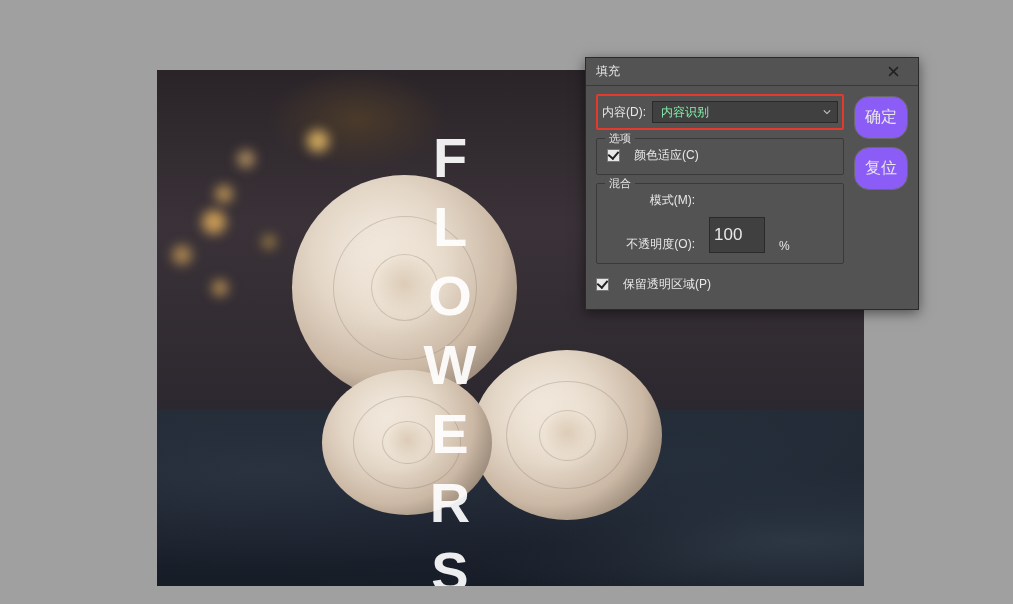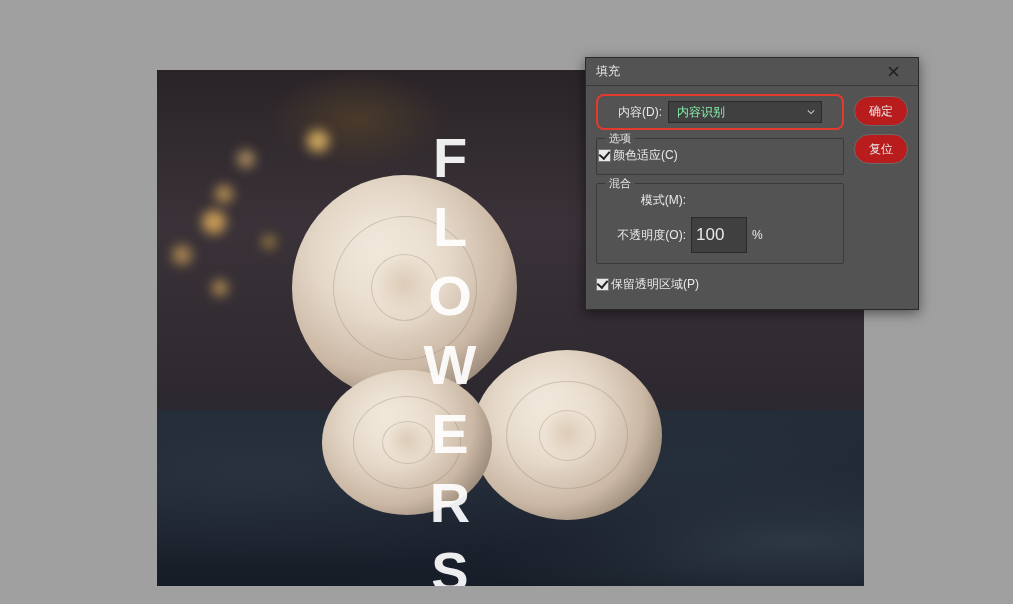--- a/index.html
+++ b/index.html
@@ -111,33 +111,33 @@
     }
     .close-btn svg { width: 11px; height: 11px; }
     .dlg-body {
       display: flex;
       padding: 8px 10px 14px 10px;
       gap: 10px;
     }
     .dlg-left { flex: 1; }
     .dlg-right { width: 54px; display: flex; flex-direction: column; gap: 8px; padding-top: 2px; }
     .btn {
-      height: 30px;
+      height: 43px;
       border: 1px solid #6a6a6a;
       border-radius: 15px;
-      background: #b91c1c;
-      color: #e8e8e8;
-      font-size: 12px;
+      background: #8b5cf6;
+      color: #e8e8e8;
+      font-size: 16px;
       display: flex; align-items:center; justify-content:center;
       cursor: pointer;
     }
     .highlight-row {
       border: 2px solid #e33a2d;
-      border-radius: 8px;
-      padding: 5px 20px;
+      border-radius: 2px;
+      padding: 5px 4px;
       display: flex;
       align-items: center;
       gap: 6px;
       margin-bottom: 8px;
     }
     .lbl {
       color: #e8e8e8;
       font-size: 12px;
       white-space: nowrap;
     }
@@ -150,52 +150,52 @@
       padding: 0 6px 0 8px;
       color: #86efac;
       font-size: 12px;
       cursor: pointer;
     }
     .chevron { width: 8px; height: 8px; }
     .fieldset {
       border: 1px solid #3a3a3a;
       border-radius: 2px;
       margin: 0 0 8px 0;
-      padding: 8px 10px 10px 1px;
+      padding: 8px 10px 10px 10px;
       position: relative;
     }
     .legend {
       position: absolute;
       top: -8px; left: 8px;
       background: #535353;
       padding: 0 4px;
       color: #e8e8e8;
       font-size: 11px;
     }
     .checkbox-row {
-      display: flex; align-items: center; gap: 2px;
+      display: flex; align-items: center; gap: 14px;
     }
     .cb {
       width: 13px; height: 13px;
       background: #e8e8e8;
       border: 1px solid #777;
       position: relative;
       cursor: pointer;
     }
     .cb.checked::after {
       content: '';
       position: absolute;
       left: 2px; top: -1px;
       width: 5px; height: 8px;
       border: solid #222;
       border-width: 0 2px 2px 0;
       transform: rotate(40deg);
     }
     .form-row {
-      display: flex; align-items: center; gap: 5px;
+      display: flex; align-items: flex-end; gap: 14px;
       margin-bottom: 8px;
     }
     .form-row.last { margin-bottom: 0; }
     .form-row .lbl { width: 88px; text-align: right; }
     .text-input {
       width: 56px; height: 36px;
       background: #404040;
       border: 1px solid #2a2a2a;
       color: #e8e8e8;
       font-size: 17px;

